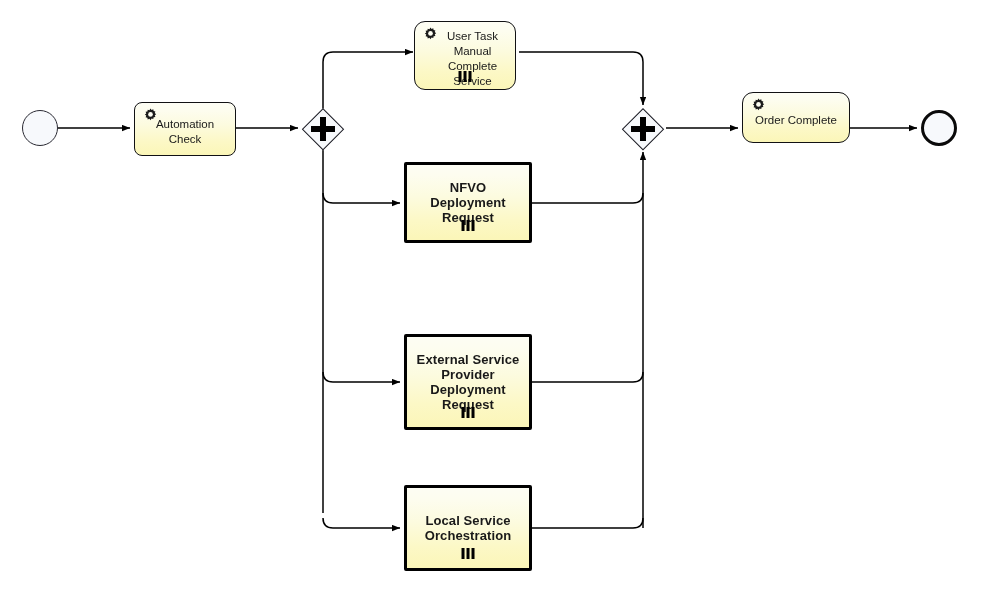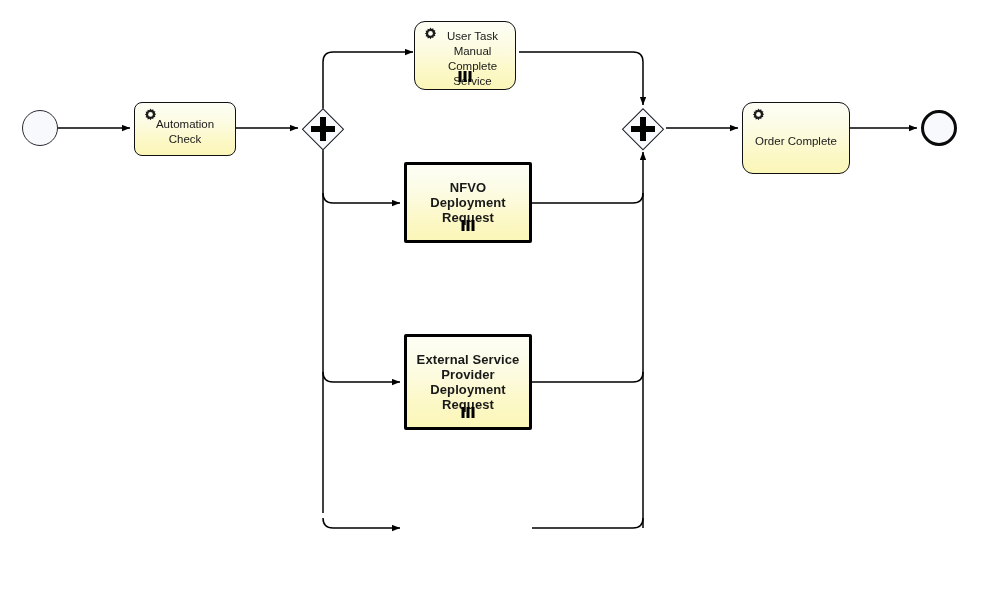--- a/index.html
+++ b/index.html
@@ -229,28 +229,37 @@
     <div class="task-label">External Service
 Provider Deployment
 Request</div>
     <div class="mi-marker">
       <span></span>
         <span></span>
         <span></span>
     </div>
   </div>
 
+  <div class="task thick" style="left:404px; top:485px; width:128px; height:86px;">
+    <div class="task-label">Local Service
+Orchestration</div>
+    <div class="mi-marker">
+      <span></span>
+        <span></span>
+        <span></span>
+    </div>
+  </div>
 
   <div class="gateway" style="left:622px; top:108px; width:42px; height:42px;">
     <div class="diamond"></div>
     <div class="plus-h"></div>
     <div class="plus-v"></div>
   </div>
 
-  <div class="task thin has-gear" style="left:742px; top:102px; width:108px; height:72px;">
+  <div class="task thin has-gear" style="left:742px; top:92px; width:108px; height:51px;">
     <svg class="gear-icon" viewBox="0 0 24 24">
       <path fill="#1a1a1a" d="M12 0.8l1.5 2.0 2.4-0.9 0.5 2.5 2.5 0.4-0.9 2.4 2.0 1.5-2.0 1.5 0.9 2.4-2.5 0.5-0.5 2.5-2.4-0.9L12 17.2l-1.5-2.0-2.4 0.9-0.5-2.5-2.5-0.5 0.9-2.4-2.0-1.5 2.0-1.5-0.9-2.4 2.5-0.4 0.5-2.5 2.4 0.9z"></path>
       <circle cx="12" cy="9" r="3.3" fill="#fdfdf2"></circle>
     </svg>
     <div class="task-label">Order Complete</div>
   </div>
 
   <div class="event end" style="left:921px; top:110px; width:36px; height:36px;"></div>
 
 </div>

